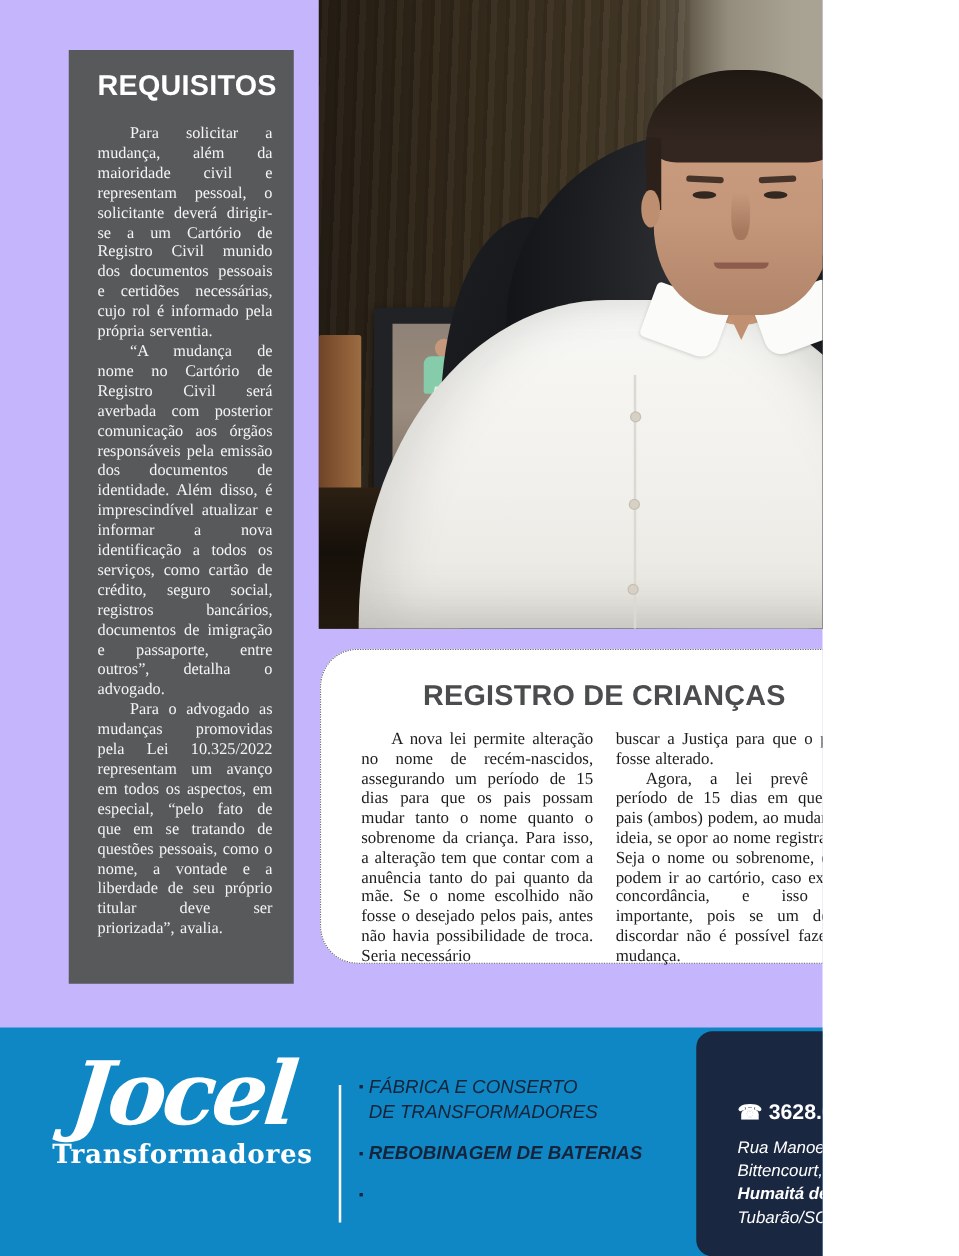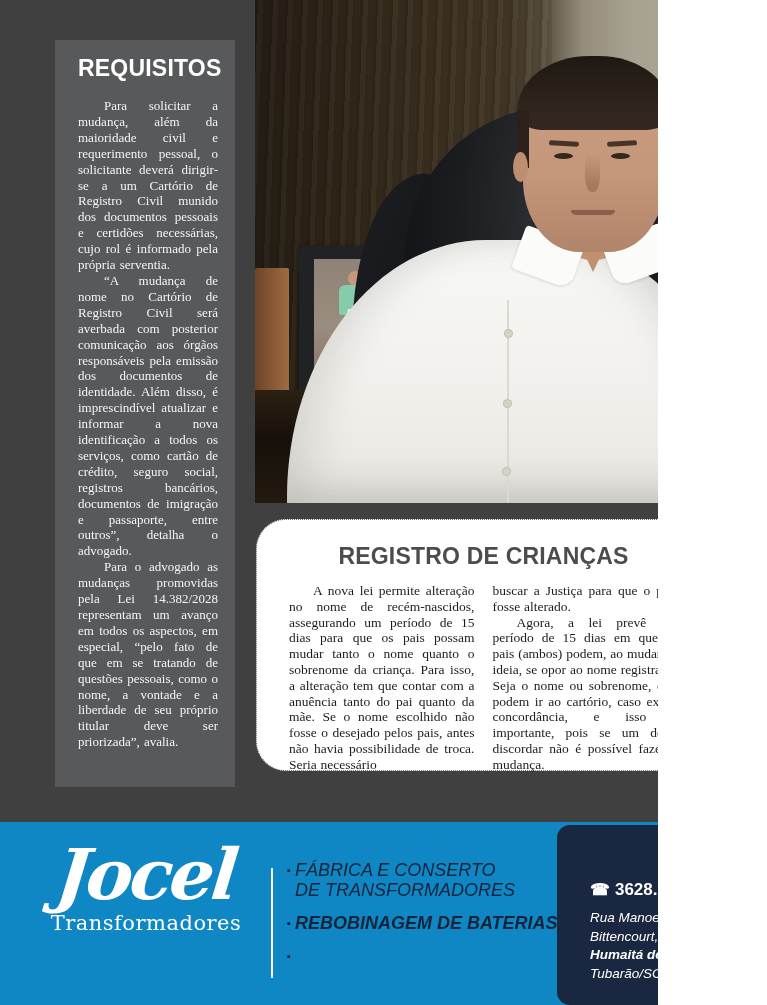--- a/index.html
+++ b/index.html
@@ -1,18 +1,18 @@
 <!DOCTYPE html>
 <html><head>
 <meta charset="utf-8">
 <style>
   * { margin:0; padding:0; box-sizing:border-box; }
   html,body { background:#ffffff; }
   #page {
-    position:relative; width:658px; height:1005px; background:#404040;
+    position:relative; width:658px; height:1005px; background:#c4b5fd;
     overflow:hidden; font-family:"Liberation Serif", serif;padding-left:32px;
   }
 
   
   .sidebar {
     position:absolute; left:55px; top:40px; width:180px; height:747px;
     background:#58595b; color:#f4f4f4; padding:15px 17px 0 23px;
   }
   .sidebar h1 {
     font-family:"Liberation Sans", sans-serif; font-weight:bold;
@@ -125,46 +125,46 @@
   }
   .article-cols p.indent { text-indent:24px; }
 
   
   .banner { position:absolute; left:0; top:822px; width:767px; height:183px; }
   .brand-block { position:absolute; left:28px; top:18px; width:236px; text-align:center; color:#ffffff; }
   .brand-script {
     font-family:"DejaVu Serif", serif; font-weight:bold; font-style:italic;
     font-size:70px; line-height:70px; letter-spacing:-3px; transform:skewX(-6deg);
   }
-  .brand-sub { font-family:"DejaVu Serif", serif; font-weight:normal; font-size:21px; line-height:26px; letter-spacing:0.5px; }
+  .brand-sub { font-family:"DejaVu Serif", serif; font-weight:bold; font-size:21px; line-height:26px; letter-spacing:0.5px; }
   .banner-divider { position:absolute; left:271px; top:46px; width:2px; height:110px; background:#ffffff; }
   .services { position:absolute; left:287px; top:38px; font-family:"Liberation Sans", sans-serif; font-style:italic; color:#15243b; }
   .service { display:flex; align-items:flex-start; margin-bottom:13px; }
   .service .bullet { font-style:normal; font-size:11px; line-height:20px; margin-right:4px; }
-  .service .lines { font-size:18px; line-height:20px; font-weight:normal; }
+  .service .lines { font-size:15px; line-height:20px; font-weight:normal; }
   .service.bold .lines { font-weight:bold; }
   .contact-block {
     position:absolute; left:557px; top:3px; width:165px; height:180px;
     color:#ffffff; font-family:"Liberation Sans", sans-serif; padding:55px 0 0 33px;
   }
   .phone-row { font-weight:bold; font-size:17px; margin-bottom:9px; }
   .phone-row .phone-glyph { font-size:16px; margin-right:5px; }
   .addr { font-style:italic; font-size:13.5px; line-height:18.5px; }
   .addr.bold { font-weight:bold; }
 </style>
 </head>
 <body>
 
 <div id="page">
 
   <aside class="sidebar">
     <h1>REQUISITOS</h1>
-    <p>Para solicitar a mudança, além da maioridade civil e requerimento pessoal, o solicitante deverá dirigir-se a um Cartório de Registro Civil munido dos documentos pessoais e certidões necessárias, cujo rol é informado pela própria serventia.</p>
+    <p>Para solicitar a mudança, além da maioridade civil e representam pessoal, o solicitante deverá dirigir-se a um Cartório de Registro Civil munido dos documentos pessoais e certidões necessárias, cujo rol é informado pela própria serventia.</p>
     <p>“A mudança de nome no Cartório de Registro Civil será averbada com posterior comunicação aos órgãos responsáveis pela emissão dos documentos de identidade. Além disso, é imprescindível atualizar e informar a nova identificação a todos os serviços, como cartão de crédito, seguro social, registros bancários, documentos de imigração e passaporte, entre outros”, detalha o advogado.</p>
-    <p>Para o advogado as mudanças promovidas pela Lei 14.382/2028 representam um avanço em todos os aspectos, em especial, “pelo fato de que em se tratando de questões pessoais, como o nome, a vontade e a liberdade de seu próprio titular deve ser priorizada”, avalia.</p>
+    <p>Para o advogado as mudanças promovidas pela Lei 10.325/2022 representam um avanço em todos os aspectos, em especial, “pelo fato de que em se tratando de questões pessoais, como o nome, a vontade e a liberdade de seu próprio titular deve ser priorizada”, avalia.</p>
   </aside>
 
   <div class="photo">
     <div class="wood-grain"></div>
     <div class="leather-folio"></div>
     <div class="photo-frame">
       <div class="frame-picture">
         <div class="fig-head"></div>
         <div class="fig-cardigan"></div>
         <div class="fig-dress"></div>

